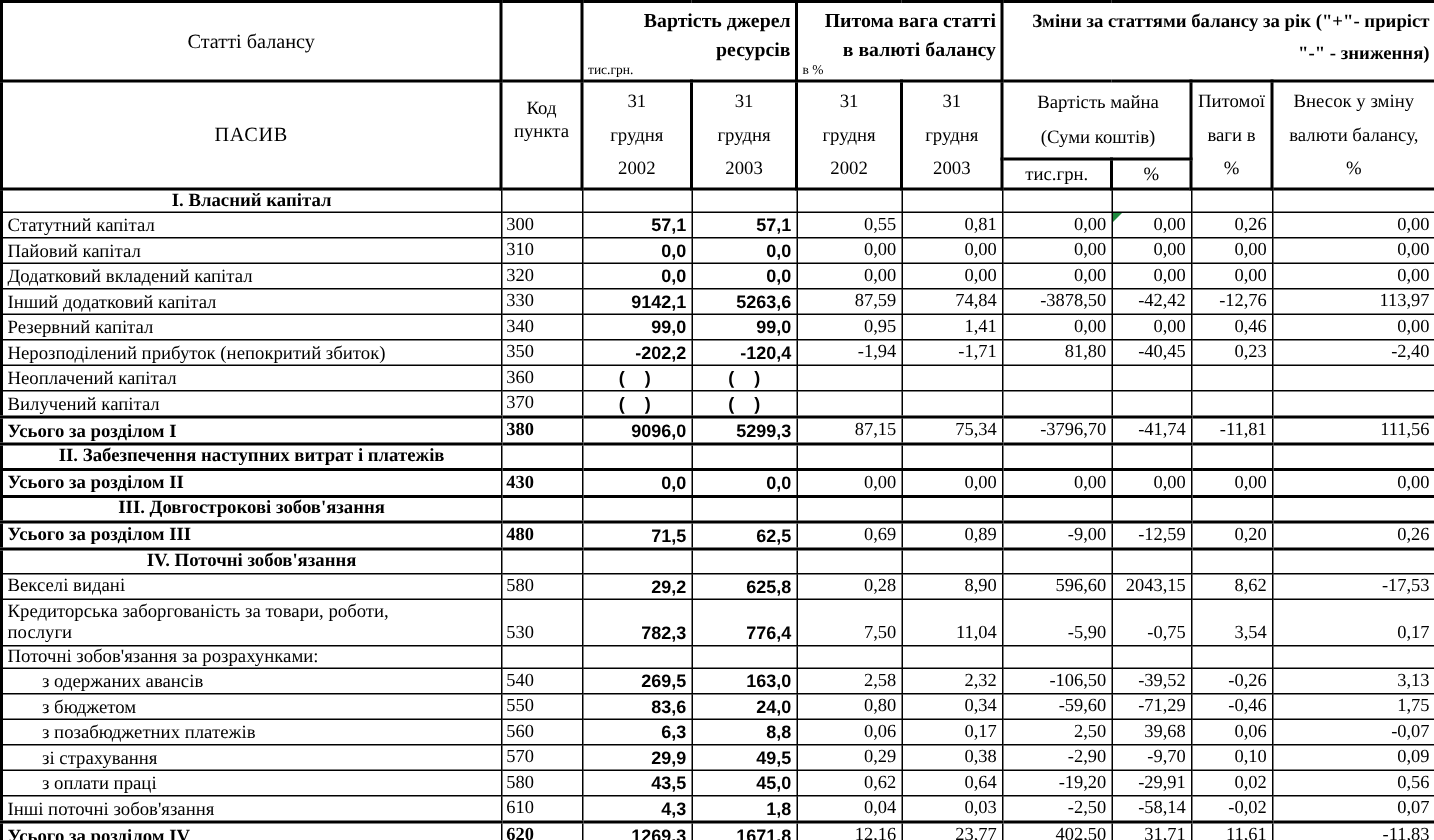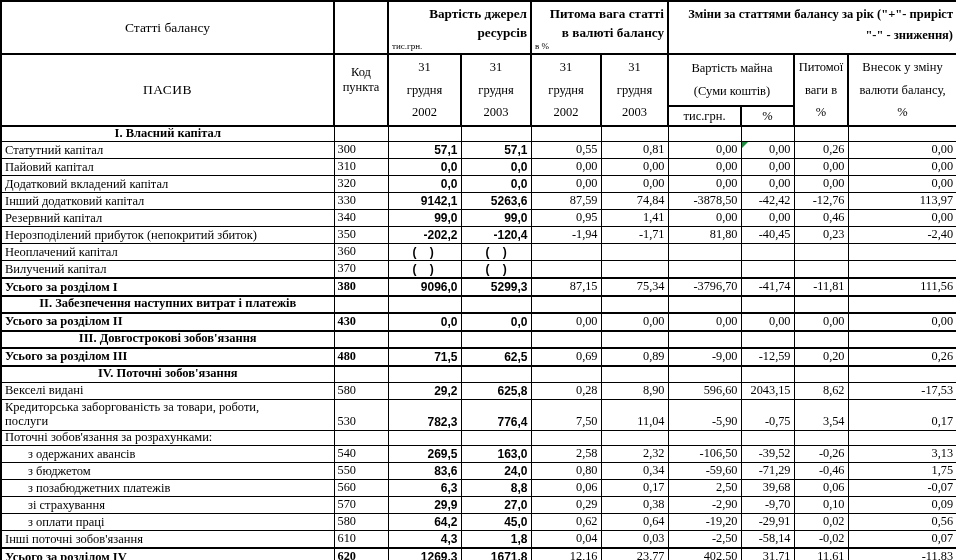--- a/index.html
+++ b/index.html
@@ -347,32 +347,32 @@
         <td class="v-num">0,17</td>
         <td class="v-num">2,50</td>
         <td class="v-num">39,68</td>
         <td class="v-num">0,06</td>
         <td class="v-num">-0,07</td>
       </tr>
       <tr class="r-sub">
         <td class="lbl sub">зі страхування</td>
         <td class="code">570</td>
         <td class="v-thou">29,9</td>
-        <td class="v-thou">27,0</td>
+        <td class="v-thou">49,5</td>
         <td class="v-num">0,29</td>
         <td class="v-num">0,38</td>
         <td class="v-num">-2,90</td>
         <td class="v-num">-9,70</td>
         <td class="v-num">0,10</td>
         <td class="v-num">0,09</td>
       </tr>
       <tr class="r-sub">
         <td class="lbl sub">з оплати праці</td>
         <td class="code">580</td>
-        <td class="v-thou">64,2</td>
+        <td class="v-thou">43,5</td>
         <td class="v-thou">45,0</td>
         <td class="v-num">0,62</td>
         <td class="v-num">0,64</td>
         <td class="v-num">-19,20</td>
         <td class="v-num">-29,91</td>
         <td class="v-num">0,02</td>
         <td class="v-num">0,56</td>
       </tr>
       <tr class="r-item">
         <td class="lbl">Інші поточні зобов'язання</td>

